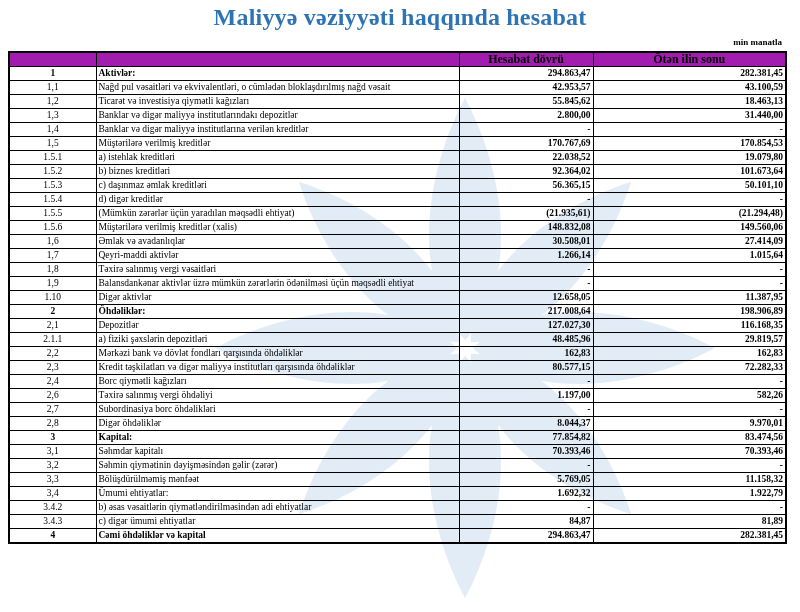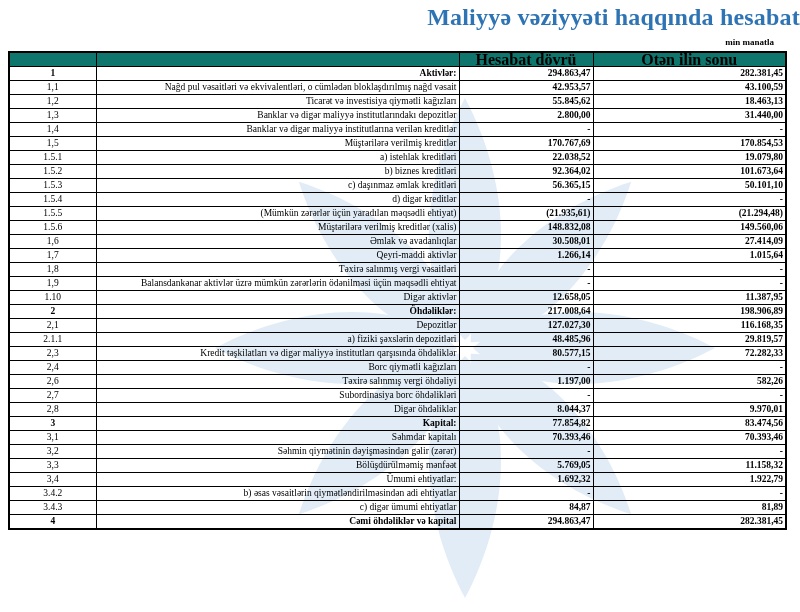--- a/index.html
+++ b/index.html
@@ -4,29 +4,29 @@
 <style>
   html,body{margin:0;padding:0;}
   body{
     width:800px;height:612px;position:relative;overflow:hidden;
     background:#ffffff;
     font-family:"Liberation Serif","DejaVu Serif",serif;
     color:#000;
   }
   .page-title{
     margin:4px 0 0 0;
-    text-align:right;
+    text-align:center;
     font-size:24px;
     font-weight:bold;
     color:#2E74B5;
     letter-spacing:0.2px;
   }
   .unit-note{
     position:absolute;
-    top:37px;right:26px;
+    top:37px;right:18px;
     font-size:9px;font-weight:bold;
   }
   .watermark{
     position:absolute;
     left:205px;top:85px;
     width:520px;height:525px;
     z-index:0;
     pointer-events:none;
   }
   .table-wrap{
@@ -50,27 +50,27 @@
     border:1px solid #000;
     height:13px;
     padding:0 2px;
     font-size:9.5px;
     line-height:11px;
     vertical-align:middle;
     overflow:hidden;
     background:transparent;
   }
   table.fin th{
-    font-size:16px;
+    font-size:12px;
     font-weight:bold;
     text-align:center;
-    background:#0f766e;
+    background:#a21caf;
   }
   td.c-num{text-align:center;font-size:10px;}
-  td.c-label{text-align:right;padding-left:5px;}
+  td.c-label{text-align:left;padding-left:5px;}
   td.c-val{
     text-align:right;
     padding-right:6px;
     font-weight:bold;
     font-size:10px;
     background:#9CC2E5;
   }
   tr.section td.c-num, tr.section td.c-label{font-weight:bold;}
 </style>
 </head>
@@ -240,20 +240,26 @@
           <td class="c-val">127.027,30</td>
           <td class="c-val">116.168,35</td>
         </tr>
         <tr>
           <td class="c-num">2.1.1</td>
           <td class="c-label">a) fiziki şəxslərin depozitləri</td>
           <td class="c-val">48.485,96</td>
           <td class="c-val">29.819,57</td>
         </tr>
         <tr>
+          <td class="c-num">2,2</td>
+          <td class="c-label">Mərkəzi bank və dövlət fondları qarşısında öhdəliklər</td>
+          <td class="c-val">162,83</td>
+          <td class="c-val">162,83</td>
+        </tr>
+        <tr>
           <td class="c-num">2,3</td>
           <td class="c-label">Kredit təşkilatları və digər maliyyə institutları qarşısında öhdəliklər</td>
           <td class="c-val">80.577,15</td>
           <td class="c-val">72.282,33</td>
         </tr>
         <tr>
           <td class="c-num">2,4</td>
           <td class="c-label">Borc qiymətli kağızları</td>
           <td class="c-val">-</td>
           <td class="c-val">-</td>

